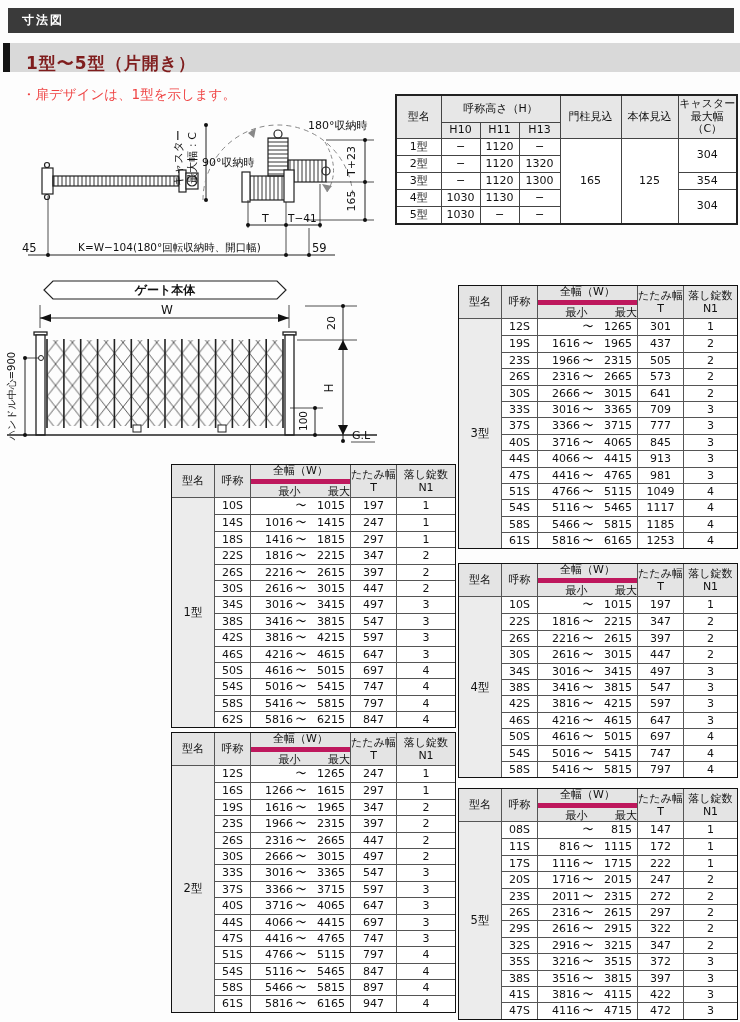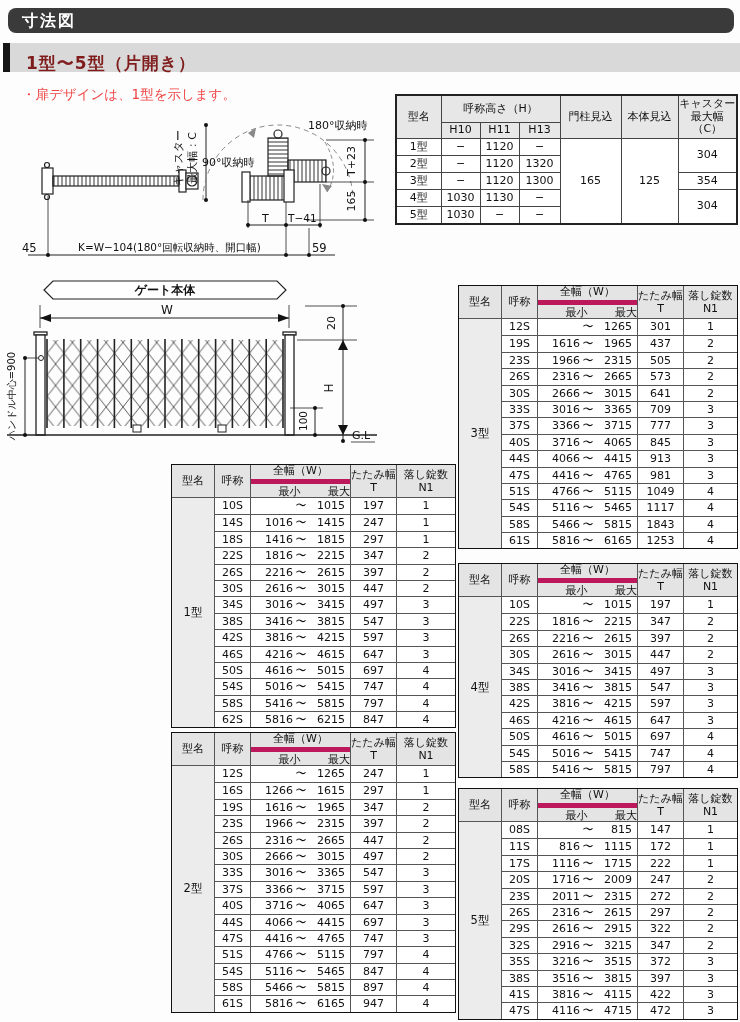--- a/index.html
+++ b/index.html
@@ -1,21 +1,21 @@
 <!DOCTYPE html>
 <html><head>
 <meta charset="utf-8">
 <style>
   html,body{margin:0;padding:0;background:#fff;}
   .page{position:relative;width:740px;height:1022px;background:#fdfdfd;overflow:hidden;
         font-family:"DejaVu Sans",sans-serif;color:#111;}
   
   .title-bar{position:absolute;left:8px;top:8px;width:726px;height:25px;background:#3a3a3a;
-             color:#fff;font-weight:bold;font-size:16px;line-height:25px;padding-left:14px;
-             box-sizing:border-box;letter-spacing:2px;border-radius:8px;}
+             color:#fff;font-weight:bold;font-size:12px;line-height:25px;padding-left:14px;
+             box-sizing:border-box;letter-spacing:2px;}
   .sub-bar{position:absolute;left:3px;top:43px;width:737px;height:29px;background:#d9d9d9;
            display:flex;align-items:center;}
   .accent{width:7px;height:29px;background:#151515;flex:0 0 auto;}
   .sub-title{font-weight:bold;font-size:17px;color:#7f1d1d;margin-left:16px;letter-spacing:1px;margin-top:12px;}
   .note{position:absolute;left:22px;top:86px;font-size:13.5px;color:#ef4444;}
   
   .plan-svg{position:absolute;left:20px;top:100px;}
   .gate-svg{position:absolute;left:5px;top:278px;}
   svg text{font-family:"DejaVu Sans",sans-serif;fill:#111;}
   
@@ -803,21 +803,21 @@
           <div class="st-cell ck">4</div>
         </div>
         <div class="st-row">
           <div class="st-cell cm"></div>
           <div class="st-cell cn">58S</div>
           <div class="st-cell cw">
             <span class="mn">5466</span>
             <span class="sp">〜</span>
             <span class="mx">5815</span>
           </div>
-          <div class="st-cell cf">1843</div>
+          <div class="st-cell cf">1185</div>
           <div class="st-cell ck">4</div>
         </div>
         <div class="st-row">
           <div class="st-cell cm"></div>
           <div class="st-cell cn">61S</div>
           <div class="st-cell cw">
             <span class="mn">5816</span>
             <span class="sp">〜</span>
             <span class="mx">6165</span>
           </div>
@@ -1025,21 +1025,21 @@
           </div>
           <div class="st-cell cf">222</div>
           <div class="st-cell ck">1</div>
         </div>
         <div class="st-row">
           <div class="st-cell cm"></div>
           <div class="st-cell cn">20S</div>
           <div class="st-cell cw">
             <span class="mn">1716</span>
             <span class="sp">〜</span>
-            <span class="mx">2009</span>
+            <span class="mx">2015</span>
           </div>
           <div class="st-cell cf">247</div>
           <div class="st-cell ck">2</div>
         </div>
         <div class="st-row">
           <div class="st-cell cm"></div>
           <div class="st-cell cn">23S</div>
           <div class="st-cell cw">
             <span class="mn">2011</span>
             <span class="sp">〜</span>

